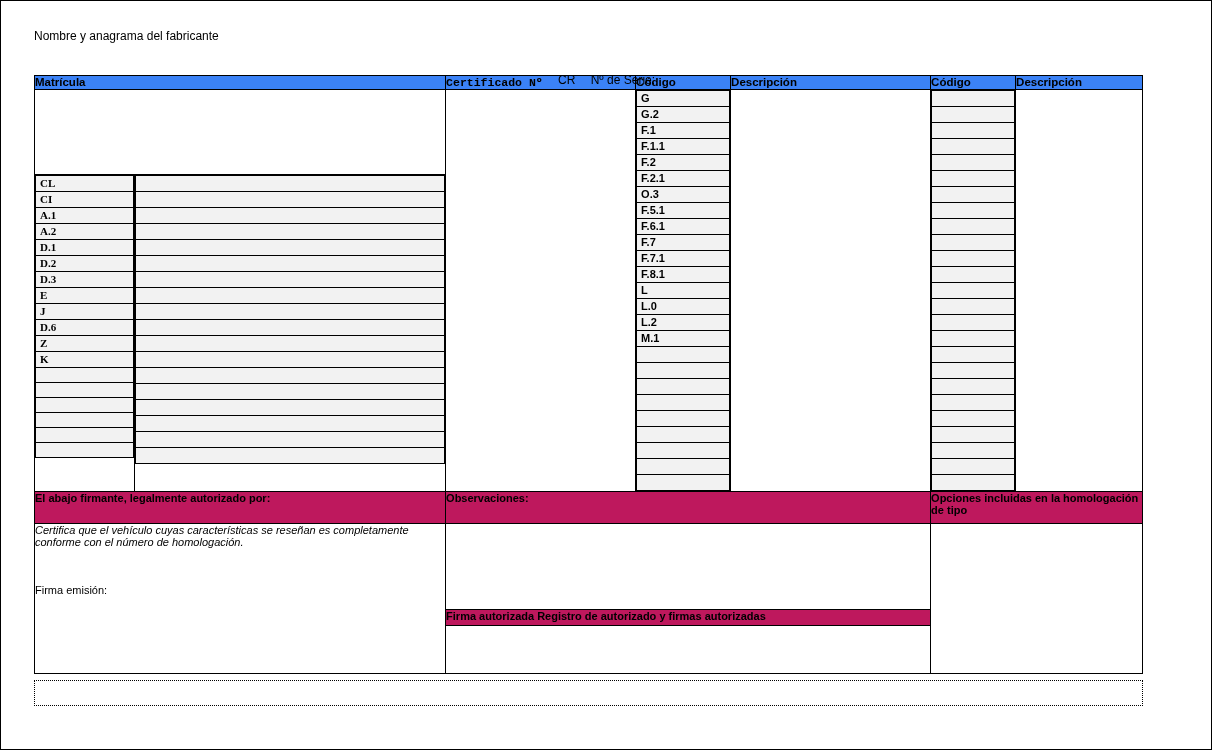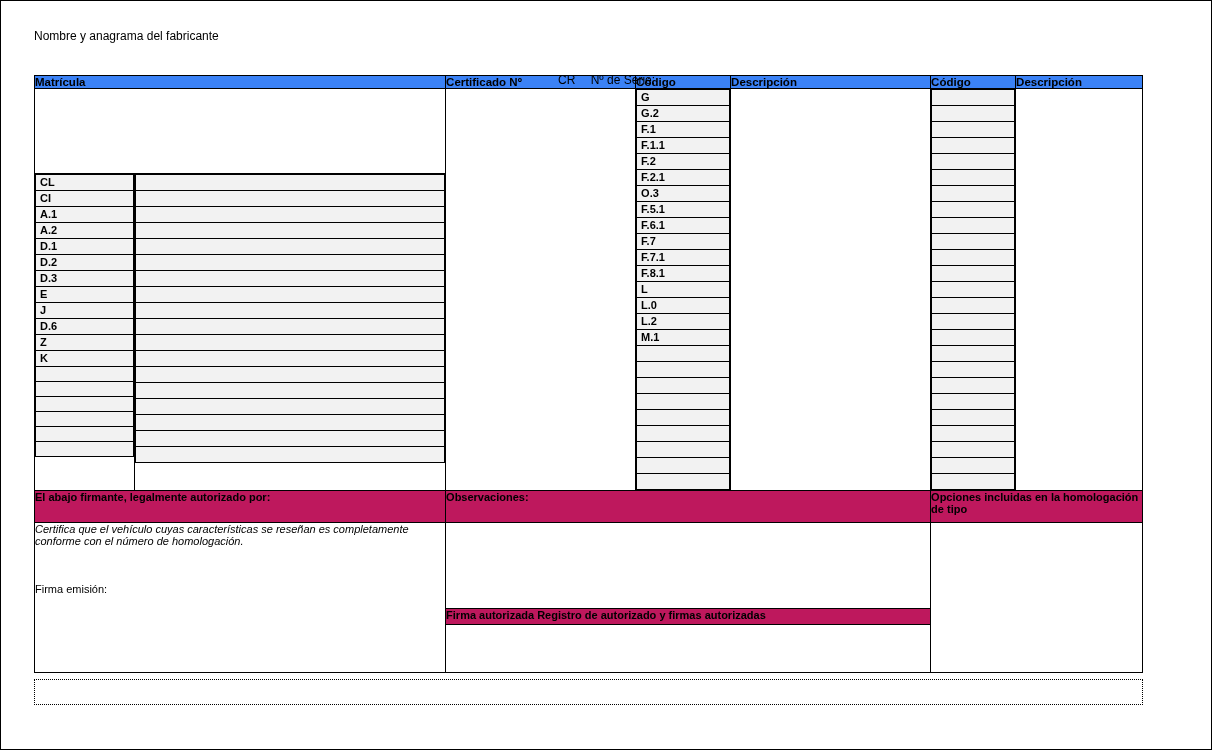--- a/index.html
+++ b/index.html
@@ -98,21 +98,21 @@
 
   <div class="serial-line">
     <span class="cr">CR</span>
     <span>Nº de Serie:</span>
   </div>
 
   <table class="main">
     <tbody>
         <tr>
       <td class="hdr" colspan="2" style="width:240px;">Matrícula</td>
-      <td class="hdr" style="width:190px;">Certificado Nº</td>
+      <td class="hdr" style="width:190px;font-family:Liberation Mono, monospace;">Certificado Nº</td>
       <td class="hdr" style="width:95px;">Código</td>
       <td class="hdr" style="width:200px;">Descripción</td>
       <td class="hdr" style="width:85px;">Código</td>
       <td class="hdr">Descripción</td>
     </tr>
 
     <tr>
 
       <td colspan="2" class="blank-top" style="padding:0;border-bottom:none;"></td>
       <td rowspan="2" style="border-right:1px solid #000;"></td>
@@ -278,21 +278,21 @@
                 <tr>
                   <td class="val">&nbsp;</td>
                 </tr>
               </tbody>
             </table>
       </td>
       <td rowspan="2"></td>
     </tr>
     <tr>
 
-      <td class="leftcol" style="padding:0;border-top:1px solid #000;">
+      <td class="leftcol" style="padding:0;border-top:1px solid #000;font-family:Liberation Serif, serif;">
         <table class="codes">
               <tbody id="left-rows">
                 <tr>
                   <td>CL</td>
                 </tr>
                 <tr>
                   <td>CI</td>
                 </tr>
                 <tr>
                   <td>A.1</td>

